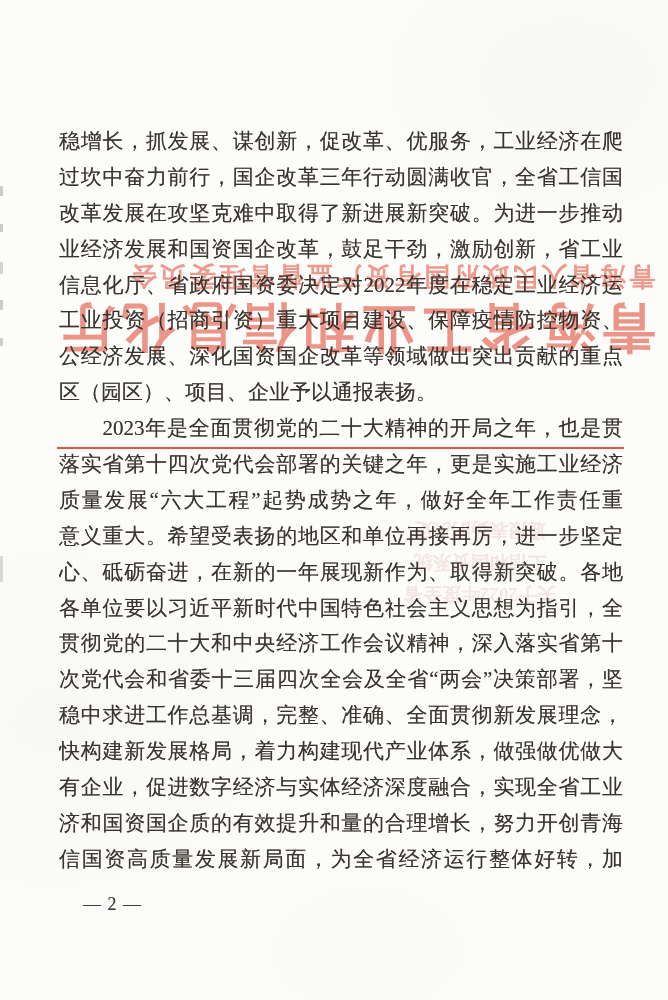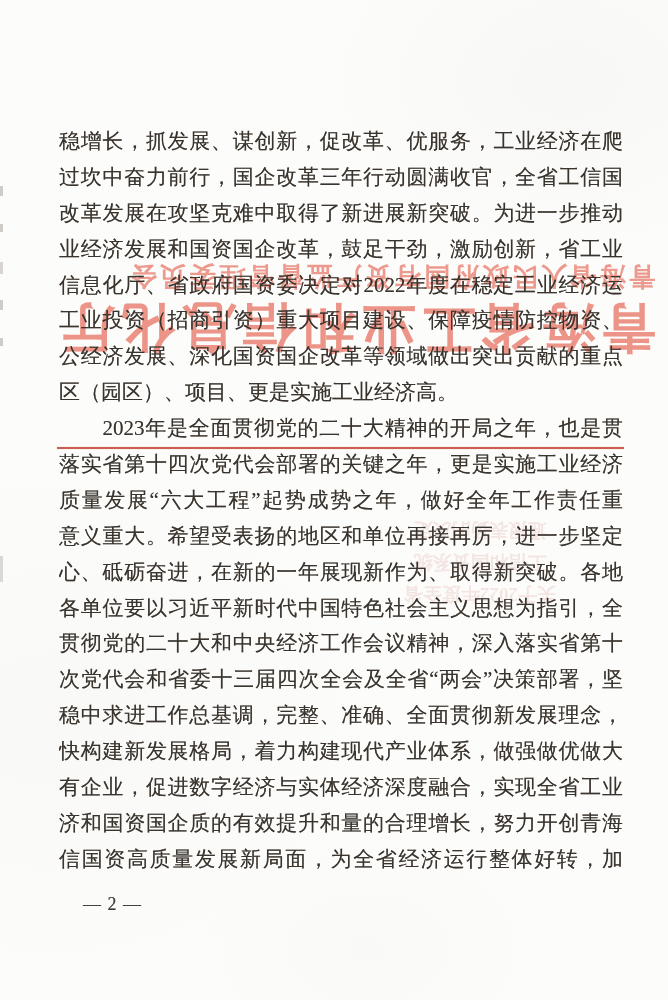--- a/index.html
+++ b/index.html
@@ -90,21 +90,21 @@
   </div>
 
   <div class="text-block">
     <div class="line">稳增长，抓发展、谋创新，促改革、优服务，工业经济在爬坡</div>
     <div class="line">过坎中奋力前行，国企改革三年行动圆满收官，全省工信国资</div>
     <div class="line">改革发展在攻坚克难中取得了新进展新突破。为进一步推动工</div>
     <div class="line">业经济发展和国资国企改革，鼓足干劲，激励创新，省工业和</div>
     <div class="line">信息化厅、省政府国资委决定对2022年度在稳定工业经济运行、</div>
     <div class="line">工业投资（招商引资）重大项目建设、保障疫情防控物资、非</div>
     <div class="line">公经济发展、深化国资国企改革等领域做出突出贡献的重点地</div>
-    <div class="line short">区（园区）、项目、更是实施工业经济高。</div>
+    <div class="line short">区（园区）、项目、企业予以通报表扬。</div>
     <div class="line">　　2023年是全面贯彻党的二十大精神的开局之年，也是贯彻</div>
     <div class="line">落实省第十四次党代会部署的关键之年，更是实施工业经济高</div>
     <div class="line">质量发展“六大工程”起势成势之年，做好全年工作责任重大、</div>
     <div class="line">意义重大。希望受表扬的地区和单位再接再厉，进一步坚定信</div>
     <div class="line">心、砥砺奋进，在新的一年展现新作为、取得新突破。各地区、</div>
     <div class="line">各单位要以习近平新时代中国特色社会主义思想为指引，全面</div>
     <div class="line">贯彻党的二十大和中央经济工作会议精神，深入落实省第十四</div>
     <div class="line">次党代会和省委十三届四次全会及全省“两会”决策部署，坚持</div>
     <div class="line">稳中求进工作总基调，完整、准确、全面贯彻新发展理念，加</div>
     <div class="line">快构建新发展格局，着力构建现代产业体系，做强做优做大国</div>

